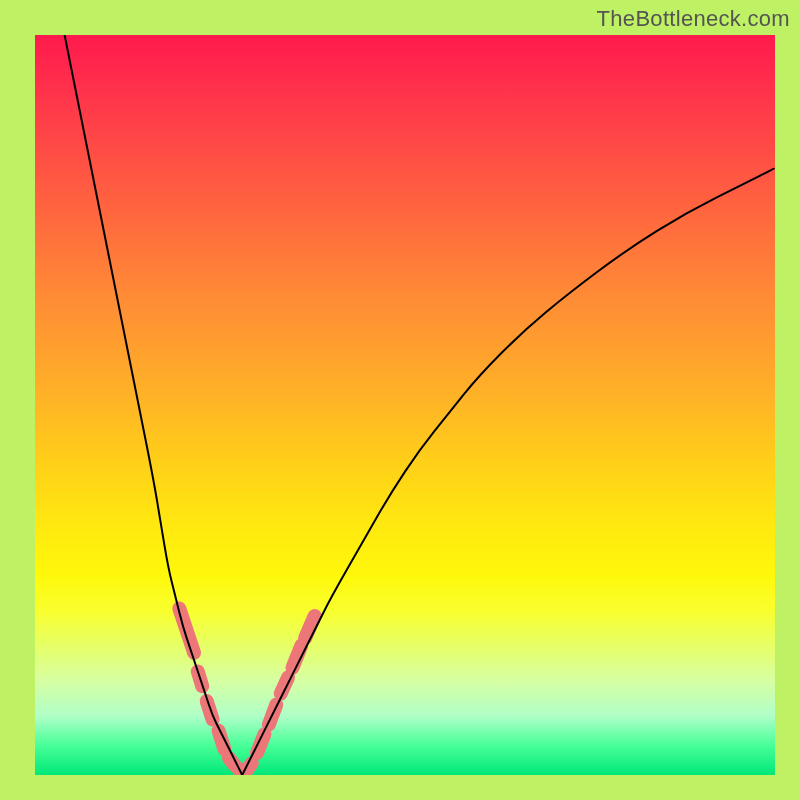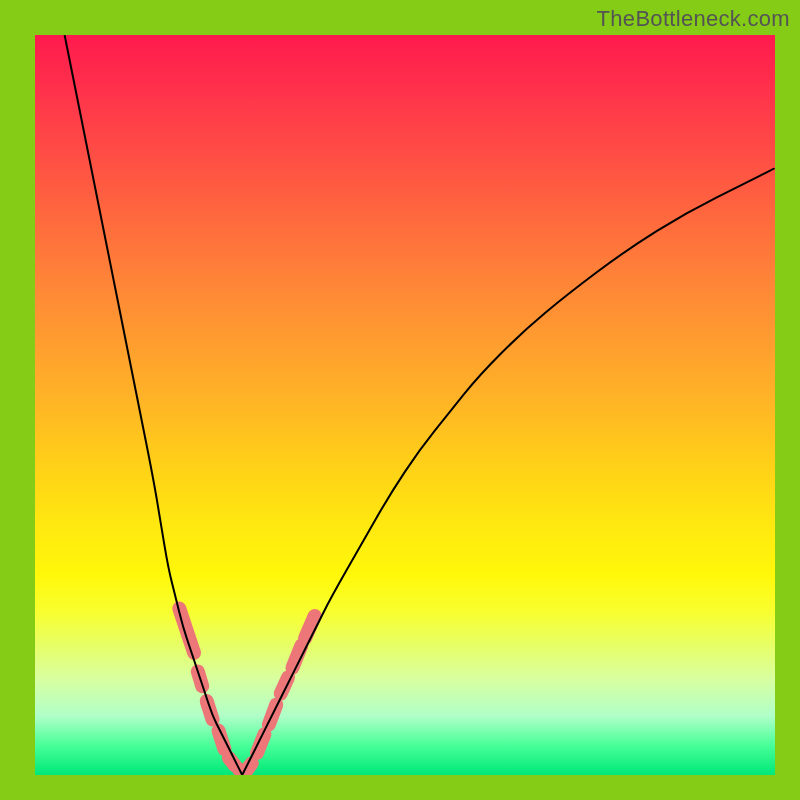--- a/index.html
+++ b/index.html
@@ -8,21 +8,21 @@
     width: 800px;
     height: 800px;
     overflow: hidden;
     background: #000;
     font-family: Arial, Helvetica, sans-serif;
   }
   .frame {
     position: absolute;
     left: 0; top: 0;
     width: 800px; height: 800px;
-    background: #84cc16;
+    background: #bef264;
   }
   .plot-area {
     position: absolute;
     left: 35px;
     top: 35px;
     width: 740px;
     height: 740px;
     overflow: hidden;
   }
   .gradient-bg {

